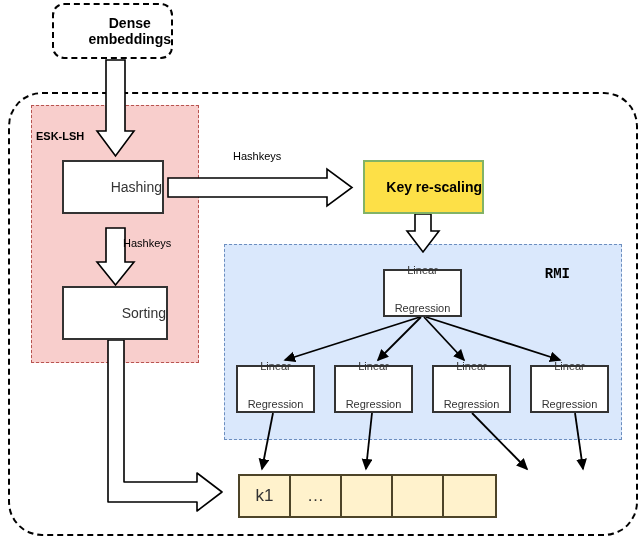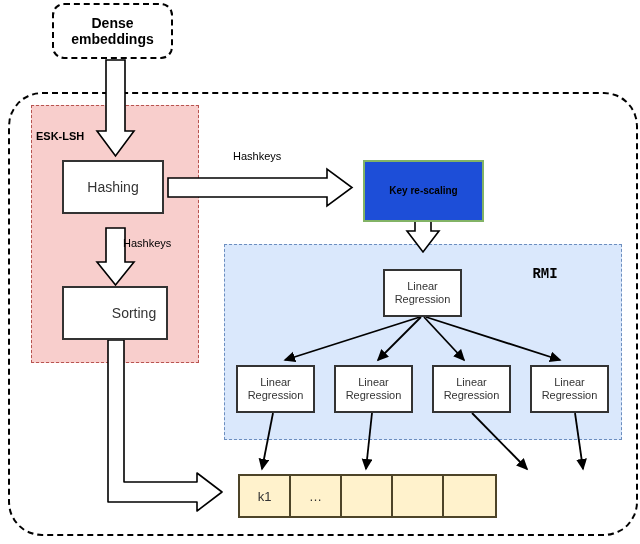--- a/index.html
+++ b/index.html
@@ -21,21 +21,21 @@
     top: 0;
     width: 640px;
     height: 544px;
     pointer-events: none;
   }
   .node {
     position: absolute;
     box-sizing: border-box;
     display: flex;
     align-items: center;
-    justify-content: center;
+    justify-content: flex-end;
     text-align: center;
     line-height: 1.15;
   }
   
   #dense-embeddings {
     left: 52px; top: 3px; width: 121px; height: 56px;
     border: 2px dashed #000000;
     border-radius: 12px;
     background: #ffffff;
     font-weight: bold;
@@ -77,33 +77,34 @@
   }
   .proc-box {
     background: #ffffff;
     border: 2px solid #333333;
     font-size: 14px;
     color: #333333;
   }
   #hashing-box { left: 62px; top: 160px; width: 102px; height: 54px; }
   #sorting-box { left: 62px; top: 286px; width: 106px; height: 54px; padding-left: 38px; }
   #key-rescaling-box {
-    left: 363px; top: 160px; width: 121px; height: 62px;
-    background: #1d4ed8;
+    left: 363px; top: 160px; width: 121px; height: 54px;
+    background: #fde047;
     border: 2px solid #82b366;
     font-weight: bold;
-    font-size: 10px;
+    font-size: 14px;
     color: #000000;
   }
   .lr-box {
     background: #ffffff;
     border: 2px solid #333333;
     font-size: 11px;
     color: #333333;
     flex-direction: column;
+    gap: 26px;
   }
   #lr-root { left: 383px; top: 269px; width: 79px; height: 48px; }
   #lr-leaf-0 { left: 236px; top: 365px; width: 79px; height: 48px; }
   #lr-leaf-1 { left: 334px; top: 365px; width: 79px; height: 48px; }
   #lr-leaf-2 { left: 432px; top: 365px; width: 79px; height: 48px; }
   #lr-leaf-3 { left: 530px; top: 365px; width: 79px; height: 48px; }
 
   
   #key-array {
     position: absolute;
@@ -114,21 +115,21 @@
   }
   #key-array .cell {
     width: 51px;
     height: 40px;
     box-sizing: border-box;
     background: #fff2cc;
     border-right: 2px solid #4d4428;
     display: flex;
     align-items: center;
     justify-content: center;
-    font-size: 13px;
+    font-size: 17px;
     color: #333333;
   }
   #key-array .cell:last-child { border-right: none; }
 
   .edge-label {
     position: absolute;
     font-weight: normal;
     font-size: 11px;
     color: #000000;
     white-space: nowrap;

